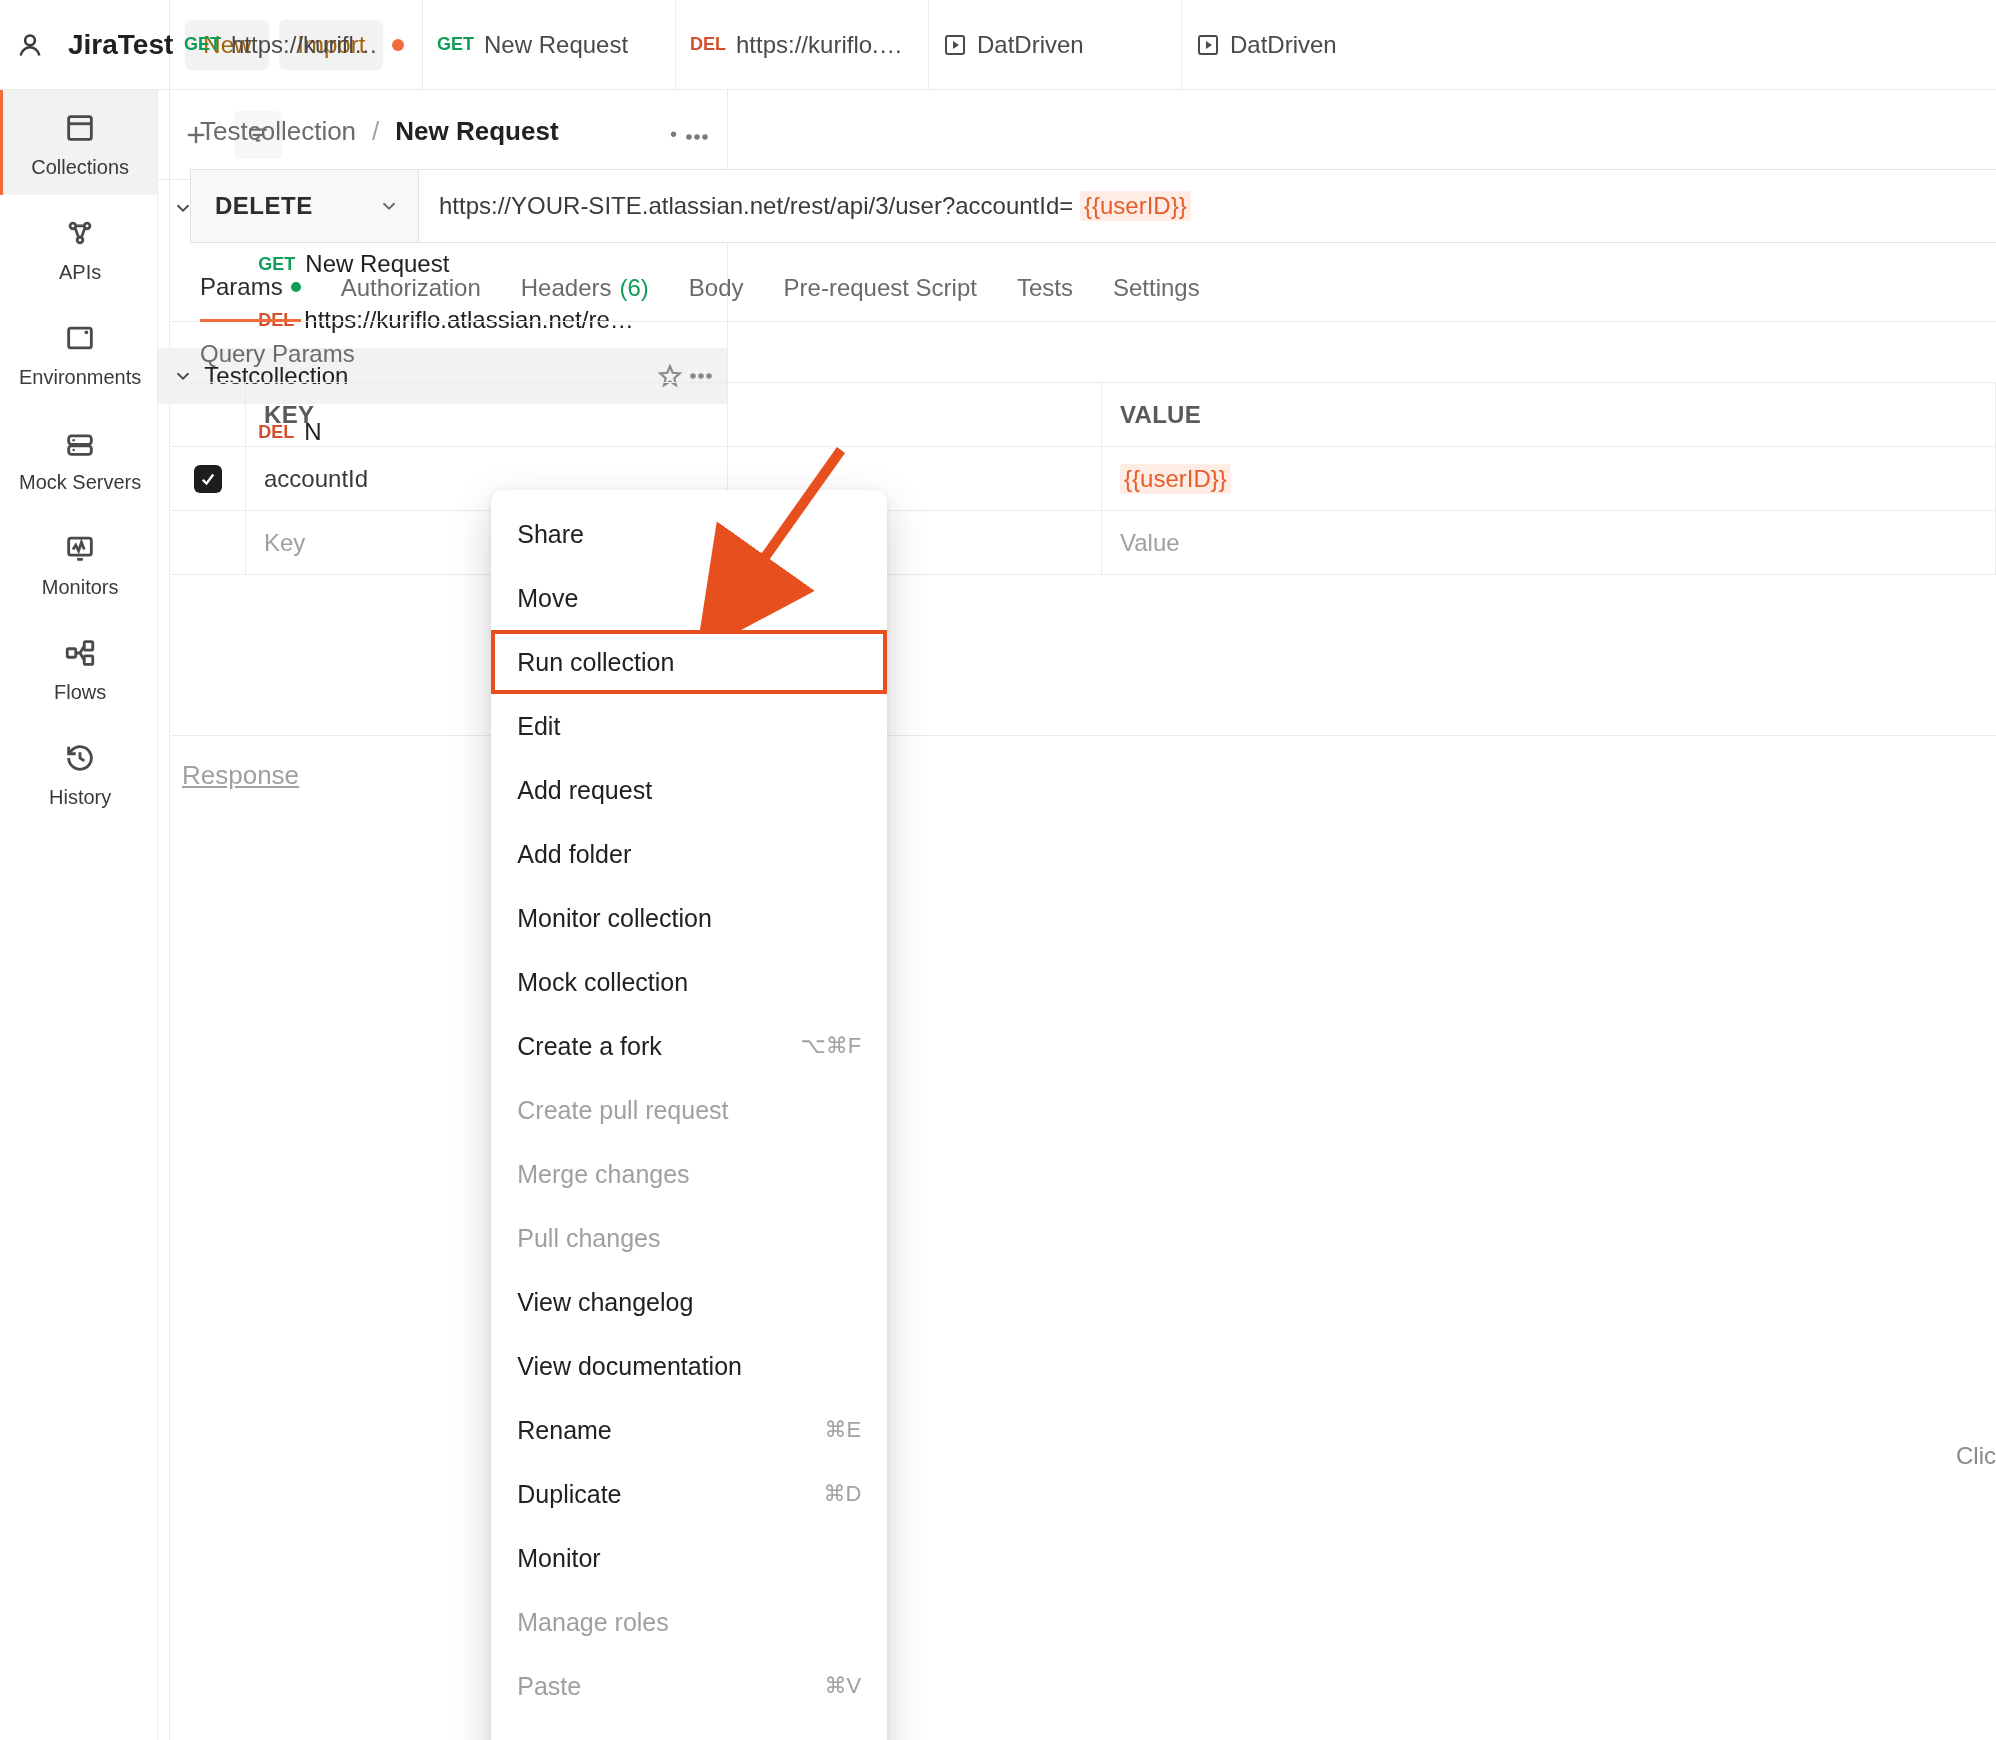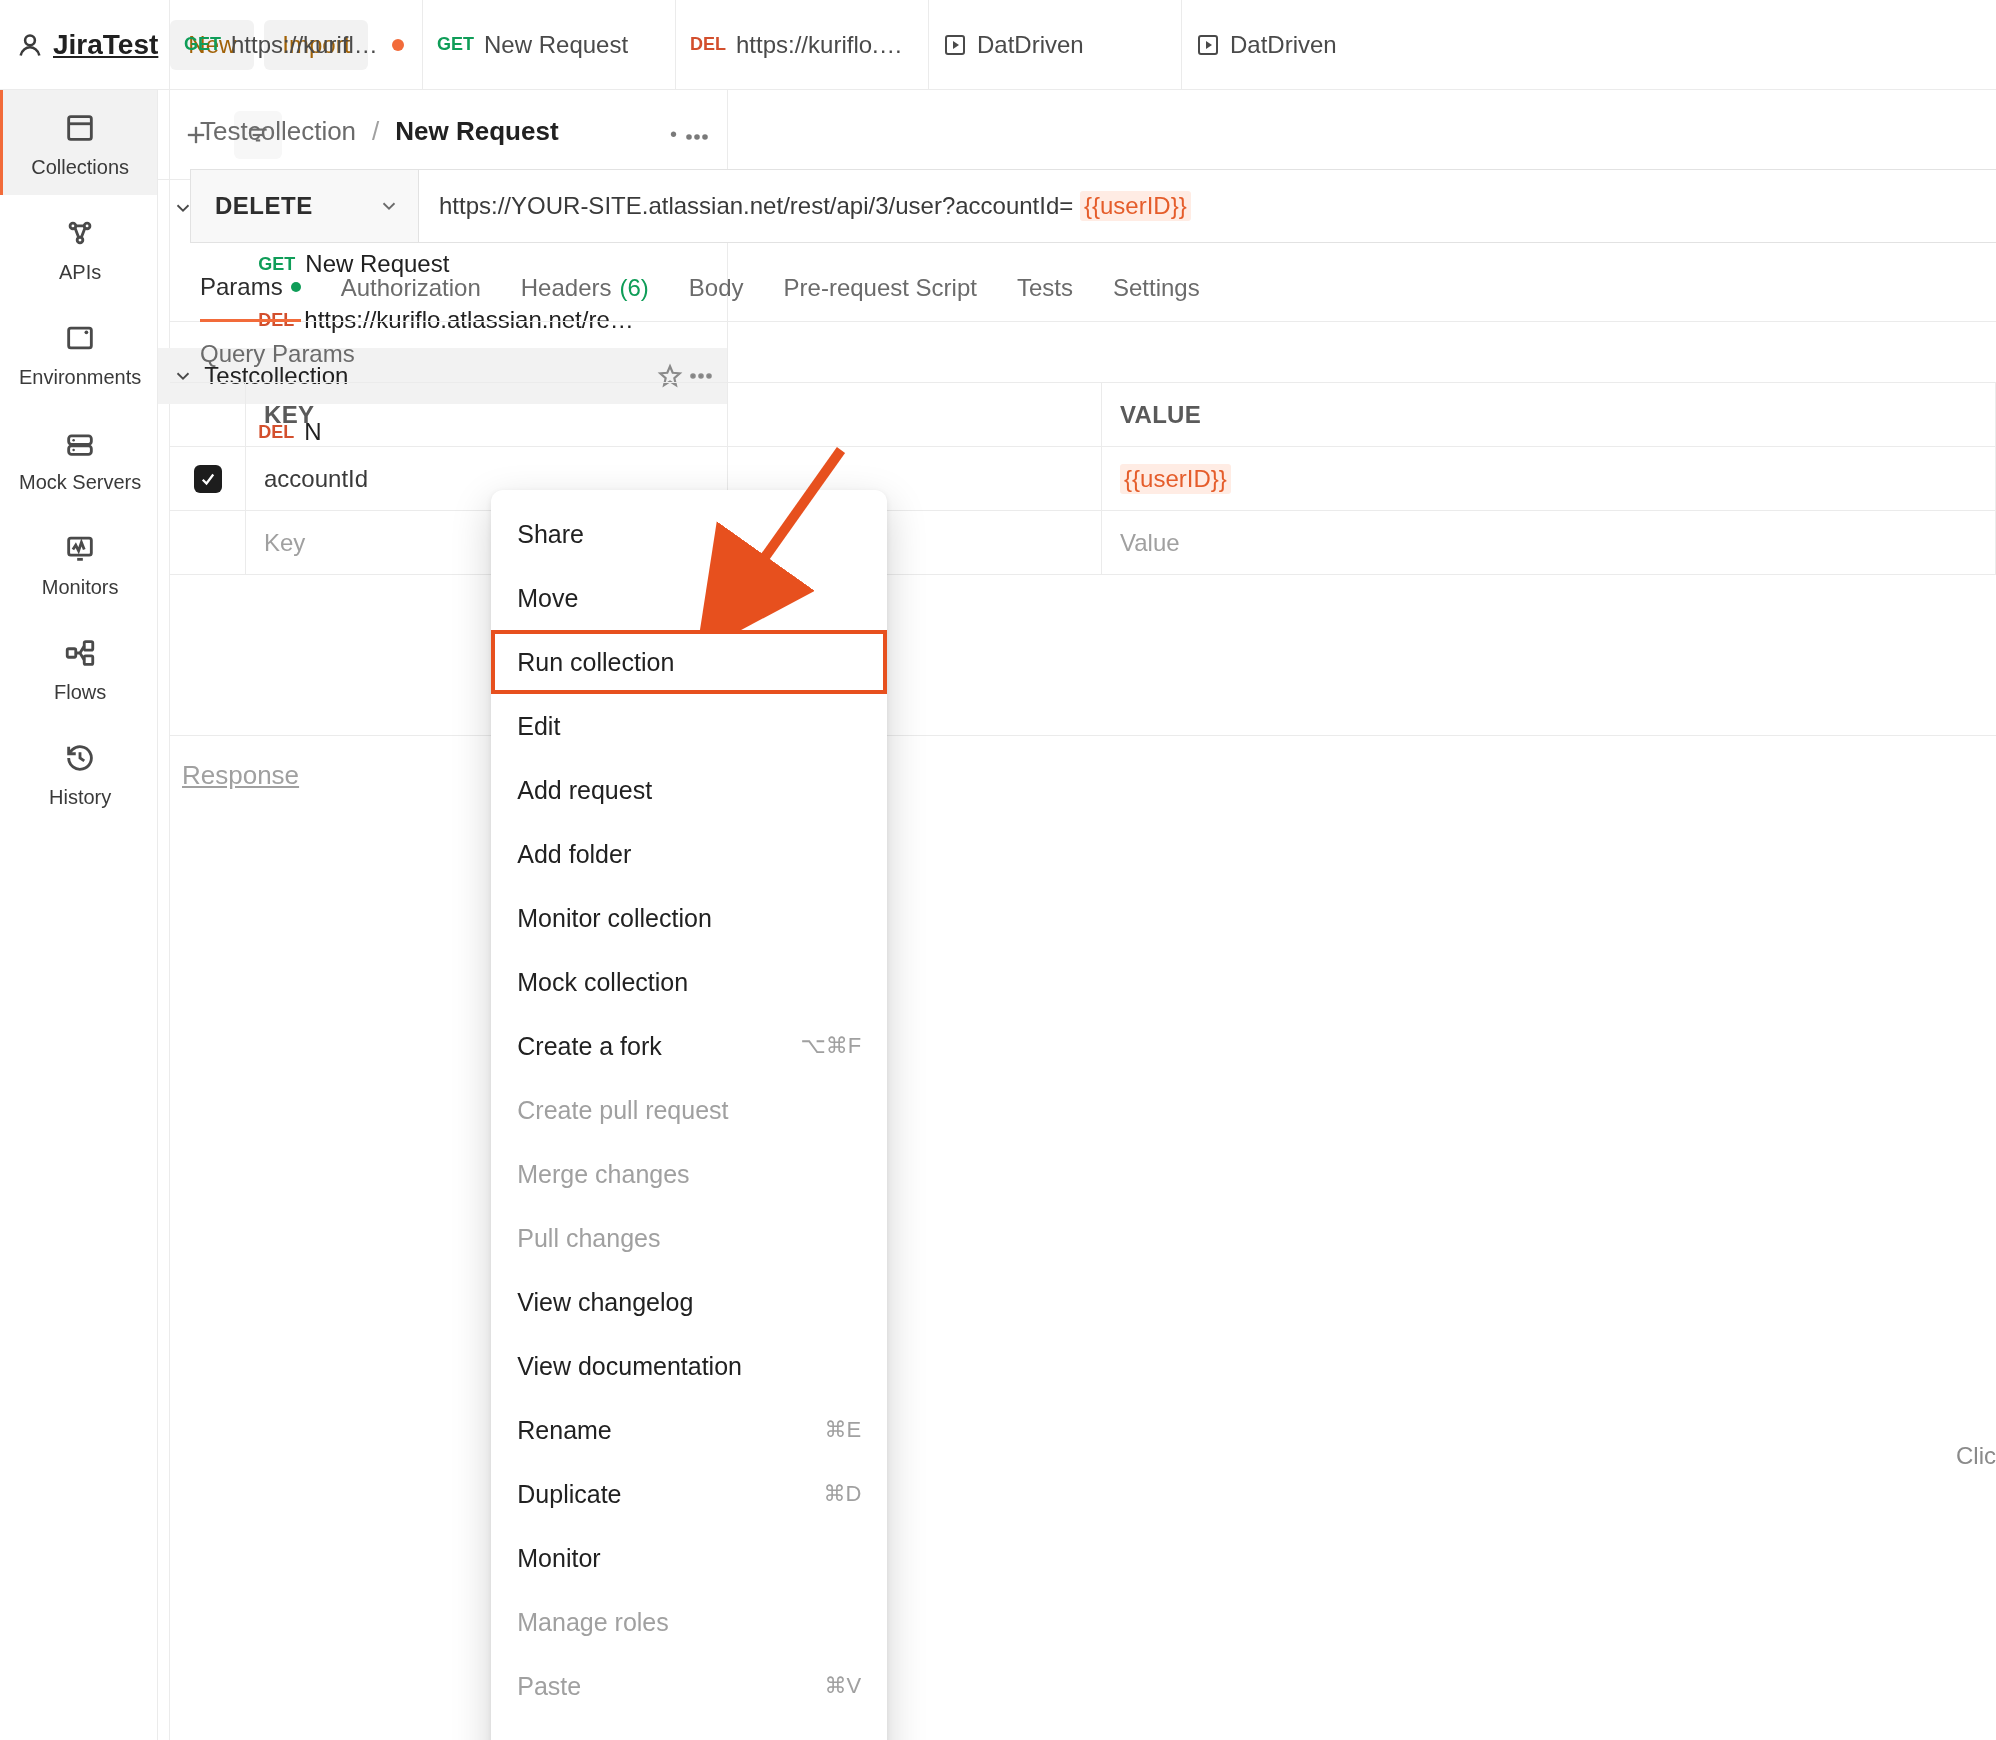--- a/index.html
+++ b/index.html
@@ -20,21 +20,21 @@
   .app { display: flex; height: 100%; }
   
   .rail { width: 170px; min-width: 170px; border-right: 1px solid var(--border); display: flex; flex-direction: column; align-items: stretch; background: #fff; }
   .rail-item { display: flex; flex-direction: column; align-items: center; justify-content: center; gap: 10px; padding: 20px 16px 16px; border-left: 3px solid transparent; cursor: pointer; }
   .rail-item.active { background: var(--panel2); border-left-color: var(--tab-orange); }
   .rail-item .label { font-size: 20px; color: #3a3a3a; }
   .rail-ico { width: 36px; height: 36px; display: flex; align-items: center; justify-content: center; }
   .rail-ico svg { stroke: #4a4a4a; fill: none; stroke-width: 2; }
   
   .ws-header { height: 90px; display: flex; align-items: center; padding: 0 18px 0 16px; border-bottom: 1px solid var(--border); gap: 12px; }
-  .ws-user { display: flex; align-items: center; gap: 9px; text-decoration: underline; }
+  .ws-user { display: flex; align-items: center; gap: 24px; }
   .ws-user svg { stroke: #3a3a3a; fill: none; stroke-width: 2.2; }
   .ws-name { font-size: 28px; font-weight: 600; }
   .ws-actions { margin-left: auto; display: flex; gap: 10px; }
   .btn { height: 50px; padding: 0 18px; border-radius: 6px; background: var(--panel2); border: none; font-size: 24px; color: #a16207; cursor: pointer; }
   
   .sidebar { width: 570px; min-width: 570px; border-right: 1px solid var(--border); display: flex; flex-direction: column; position: relative; }
   .sidebar-top { height: 90px; display: flex; align-items: center; gap: 14px; padding: 0 14px; border-bottom: 1px solid var(--border); }
   .icon-btn { width: 48px; height: 48px; border-radius: 6px; background: transparent; border: none; display: flex; align-items: center; justify-content: center; cursor: pointer; color: #6b6b6b; }
   .icon-btn.boxed { background: var(--panel); }
   .icon-btn svg { stroke: currentColor; fill: none; stroke-width: 2; }

